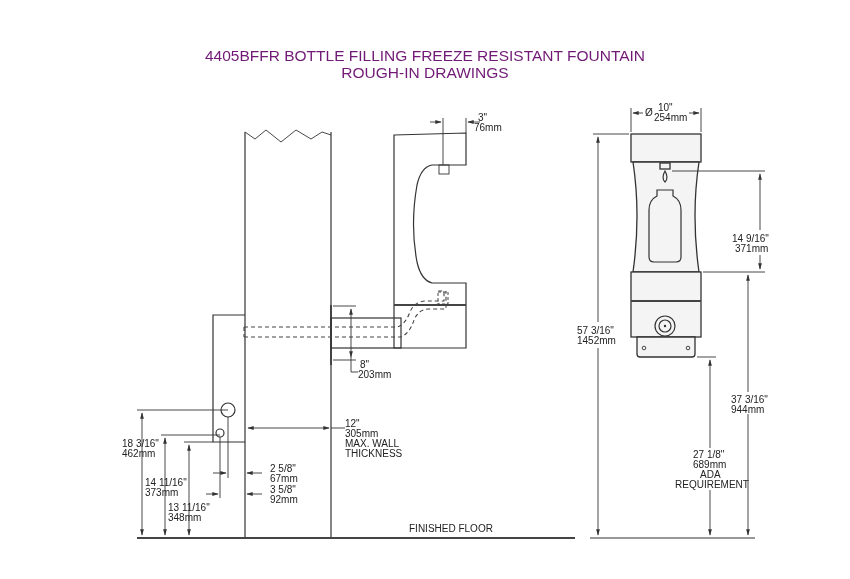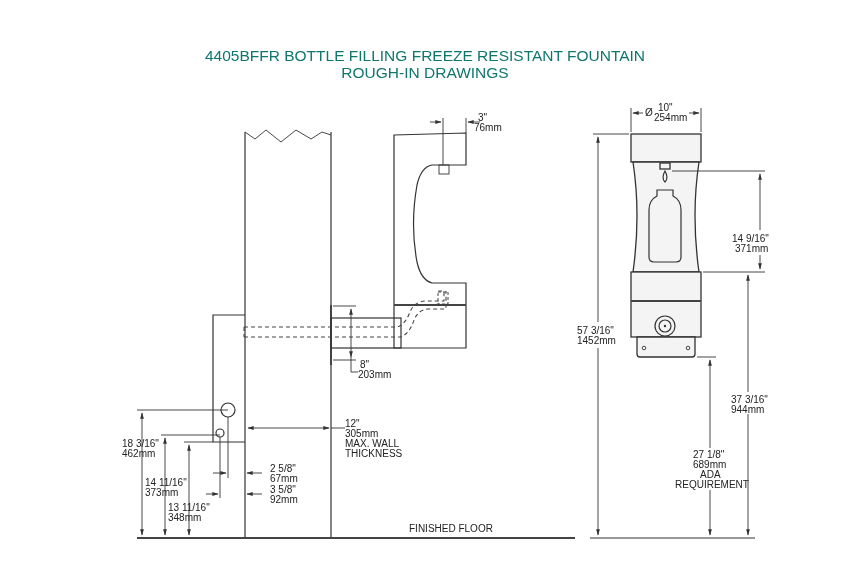--- a/index.html
+++ b/index.html
@@ -1,17 +1,17 @@
 <!DOCTYPE html>
 <html><head>
   <meta charset="utf-8">
   <style>
     html, body { margin: 0; padding: 0; background: #ffffff; }
     body { width: 850px; height: 579px; overflow: hidden; position: relative; font-family: "Liberation Sans", sans-serif; color: #222; }
-    .title { position: absolute; left: 0; width: 850px; text-align: center; font-size: 15.5px; color: #0f766e; letter-spacing: 0; }
+    .title { position: absolute; left: 0; width: 850px; text-align: center; font-size: 15.5px; color: #701a75; letter-spacing: 0; }
     .title.l1 { top: 47px; }
     .title.l2 { top: 64px; }
     svg { position: absolute; left: 0; top: 0; }
     .ln { stroke: #333; stroke-width: 1.2; fill: none; }
     .thin { stroke: #333; stroke-width: 0.9; fill: none; }
     .thick { stroke: #444; stroke-width: 2; fill: none; }
     .dash { stroke: #444; stroke-width: 1.1; fill: none; stroke-dasharray: 4 3; }
     .dim { stroke: #333; stroke-width: 0.9; fill: none; }
     .body { fill: #f4f4f4; stroke: #333; stroke-width: 1.3; }
     .lbl { font-family: "Liberation Sans", sans-serif; font-size: 10px; fill: #222; }

